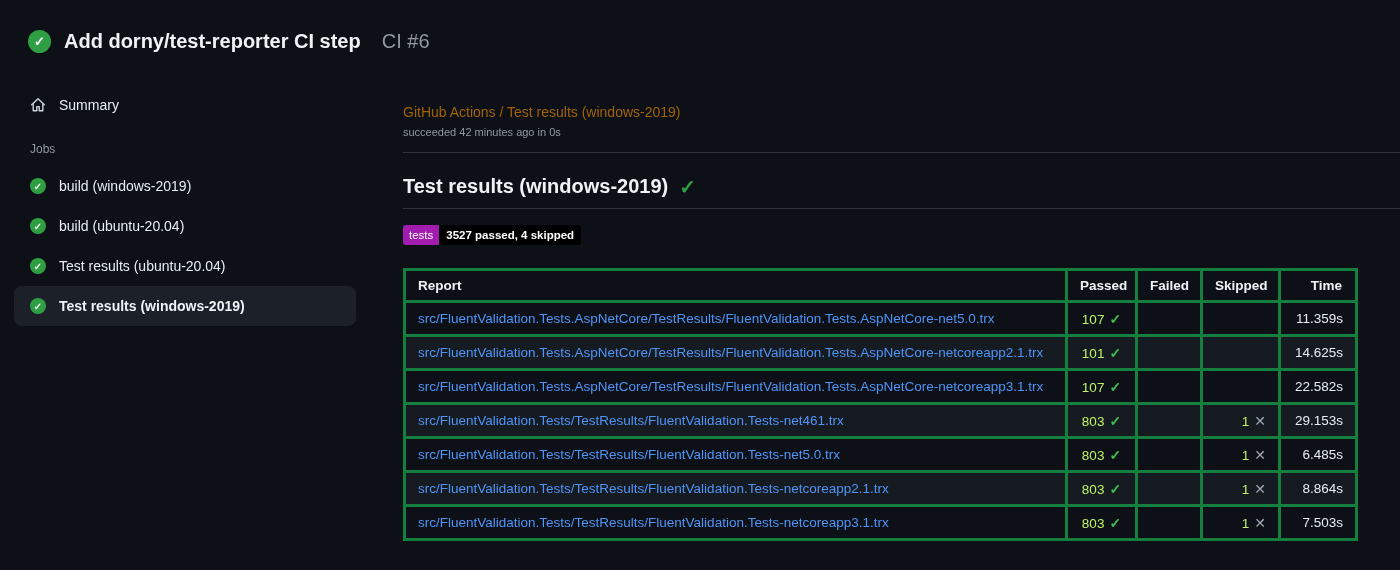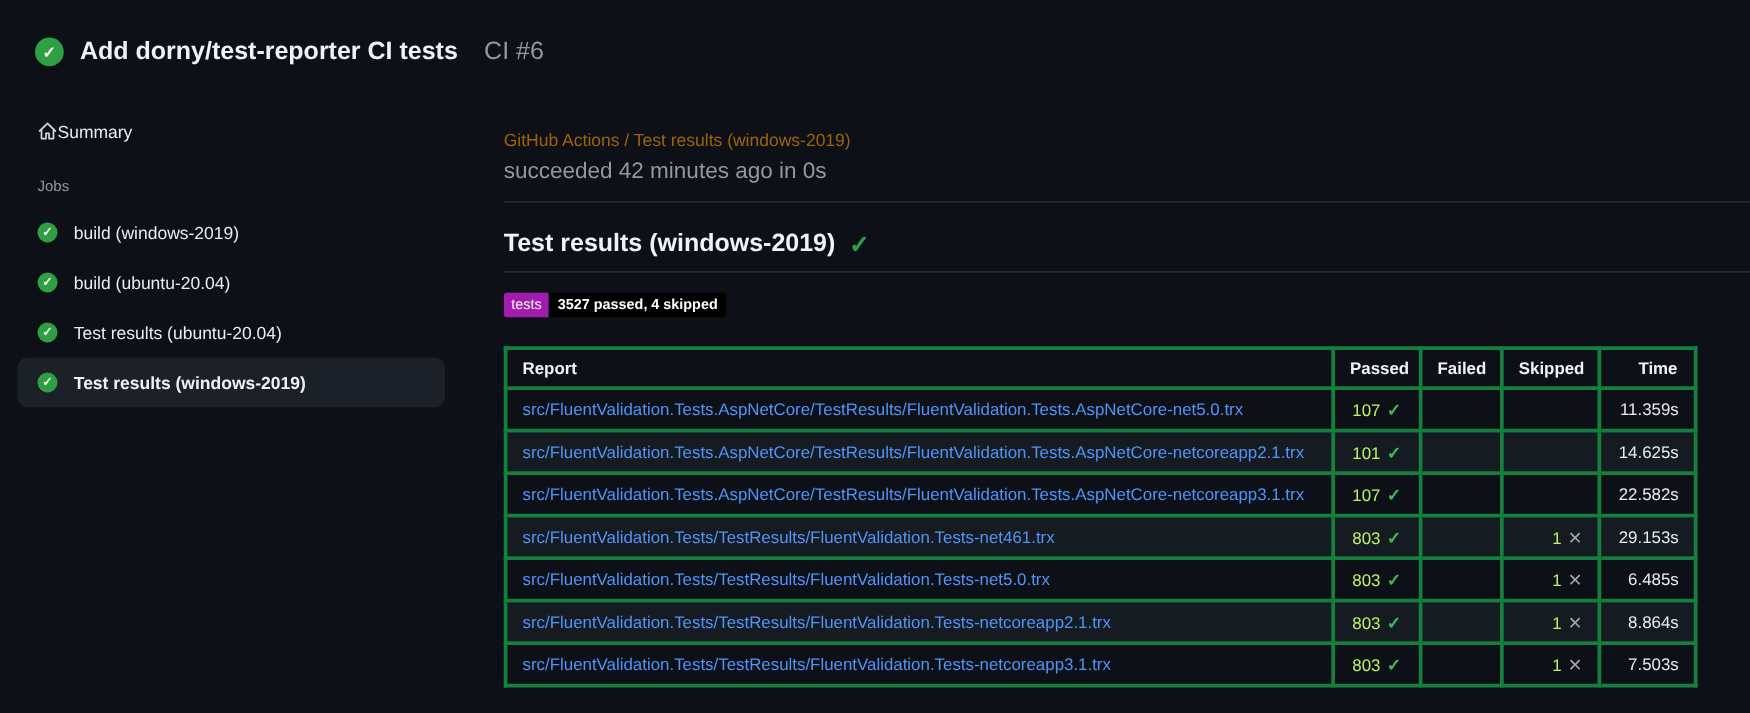--- a/index.html
+++ b/index.html
@@ -23,39 +23,39 @@
     display: flex; align-items: center; justify-content: center;
     font-size: 13px; font-weight: bold; flex: 0 0 auto;
   }
   .status-circle.small { width: 16px; height: 16px; font-size: 10px; }
   .run-title { font-size: 20px; font-weight: bold; color: #f0f3f6; white-space: nowrap; }
   .run-number { font-size: 20px; font-weight: normal; color: #9198a1; margin-left: 8px; }
 
   
   .sidebar { position: absolute; left: 14px; top: 86px; width: 342px; }
   .summary-item {
-    display: flex; align-items: center; 
+    display: flex; align-items: center; gap: 13px;
     padding: 10px 16px; height: 38px;
     font-size: 14px; border-radius: 6px; cursor: pointer;
   }
   .home-icon { display: flex; align-items: center; color: #cdd5df; }
   .jobs-label { color: #9198a1; font-size: 12px; padding: 18px 16px 10px 16px; }
   .job-item {
     display: flex; align-items: center; gap: 13px;
     height: 40px; padding: 10px 16px;
     font-size: 14px; border-radius: 8px; cursor: pointer;
     color: #e6edf3;
   }
   .job-item.selected { background: #1b2029; font-weight: bold; color: #f0f3f6; }
   .job-label { white-space: nowrap; }
 
   
   .main { position: absolute; left: 403px; top: 104px; right: 0; }
   .run-header-title { font-size: 14px; font-weight: normal; color: #a16207; }
-  .run-header-sub { font-size: 18px; color: #9198a1; margin-top: 6px; }
+  .run-header-sub { font-size: 11px; color: #9198a1; margin-top: 6px; }
   .divider { border-bottom: 1px solid #2f353d; margin-top: 14px; }
   .section-heading {
     margin-top: 22px; font-size: 20px; font-weight: bold; color: #f0f3f6;
     display: flex; align-items: center; gap: 11px;
   }
   .heading-check { color: #2ea043; font-size: 20px; font-weight: bold; line-height: 1; }
   .divider2 { border-bottom: 1px solid #2f353d; margin-top: 10px; }
 
   .badge {
     margin-top: 16px; display: inline-flex; align-items: stretch;
@@ -87,21 +87,21 @@
   a.report-link { color: #4f94f8; text-decoration: none; }
   .num { color: #bef264; }
   .check-icon { color: #3fb950; font-weight: bold; margin-left: 5px; font-size: 14px; }
   .x-icon { color: #9ea7b3; margin-left: 5px; font-size: 14px; }
 </style>
 </head>
 <body>
 
 <div class="top-header">
   <span class="status-circle">✓</span>
-  <span class="run-title">Add dorny/test-reporter CI tests</span>
+  <span class="run-title">Add dorny/test-reporter CI step</span>
   <span class="run-number">CI #6</span>
 </div>
 
 <div class="sidebar">
   <div class="summary-item">
     <span class="home-icon">
       <svg width="16" height="16" viewBox="0 0 16 16" fill="none" stroke="currentColor" stroke-width="1.4" stroke-linejoin="round" stroke-linecap="round">
         <path d="M1.7 7.8 8 1.7l6.3 6.1"></path>
         <path d="M3.2 7.2v6.6h3.6v-4.2h2.4v4.2h3.6V7.2"></path>
       </svg>

